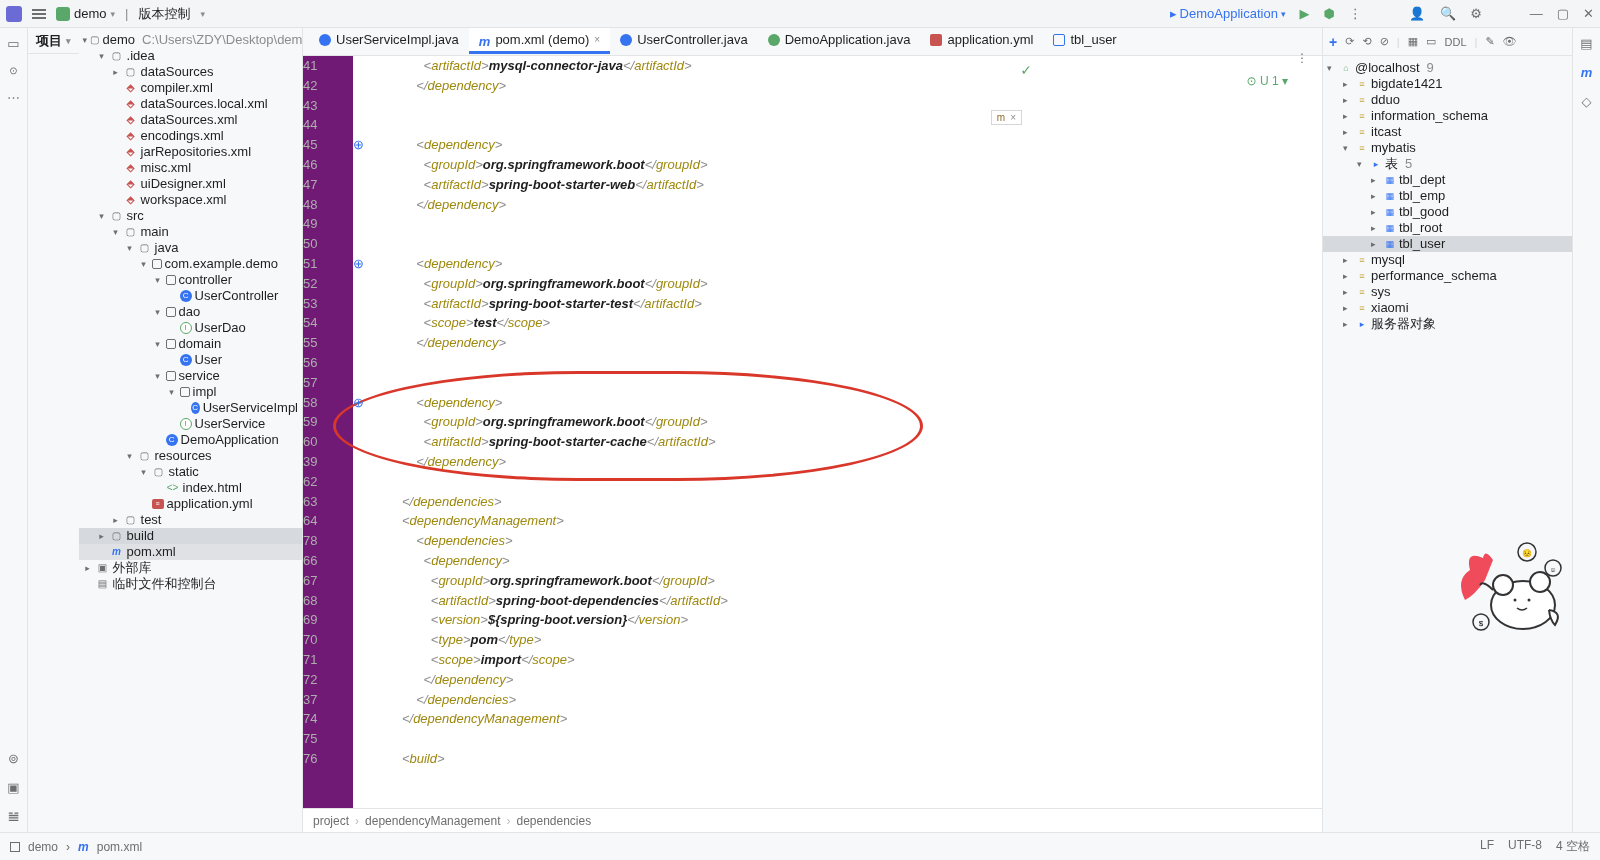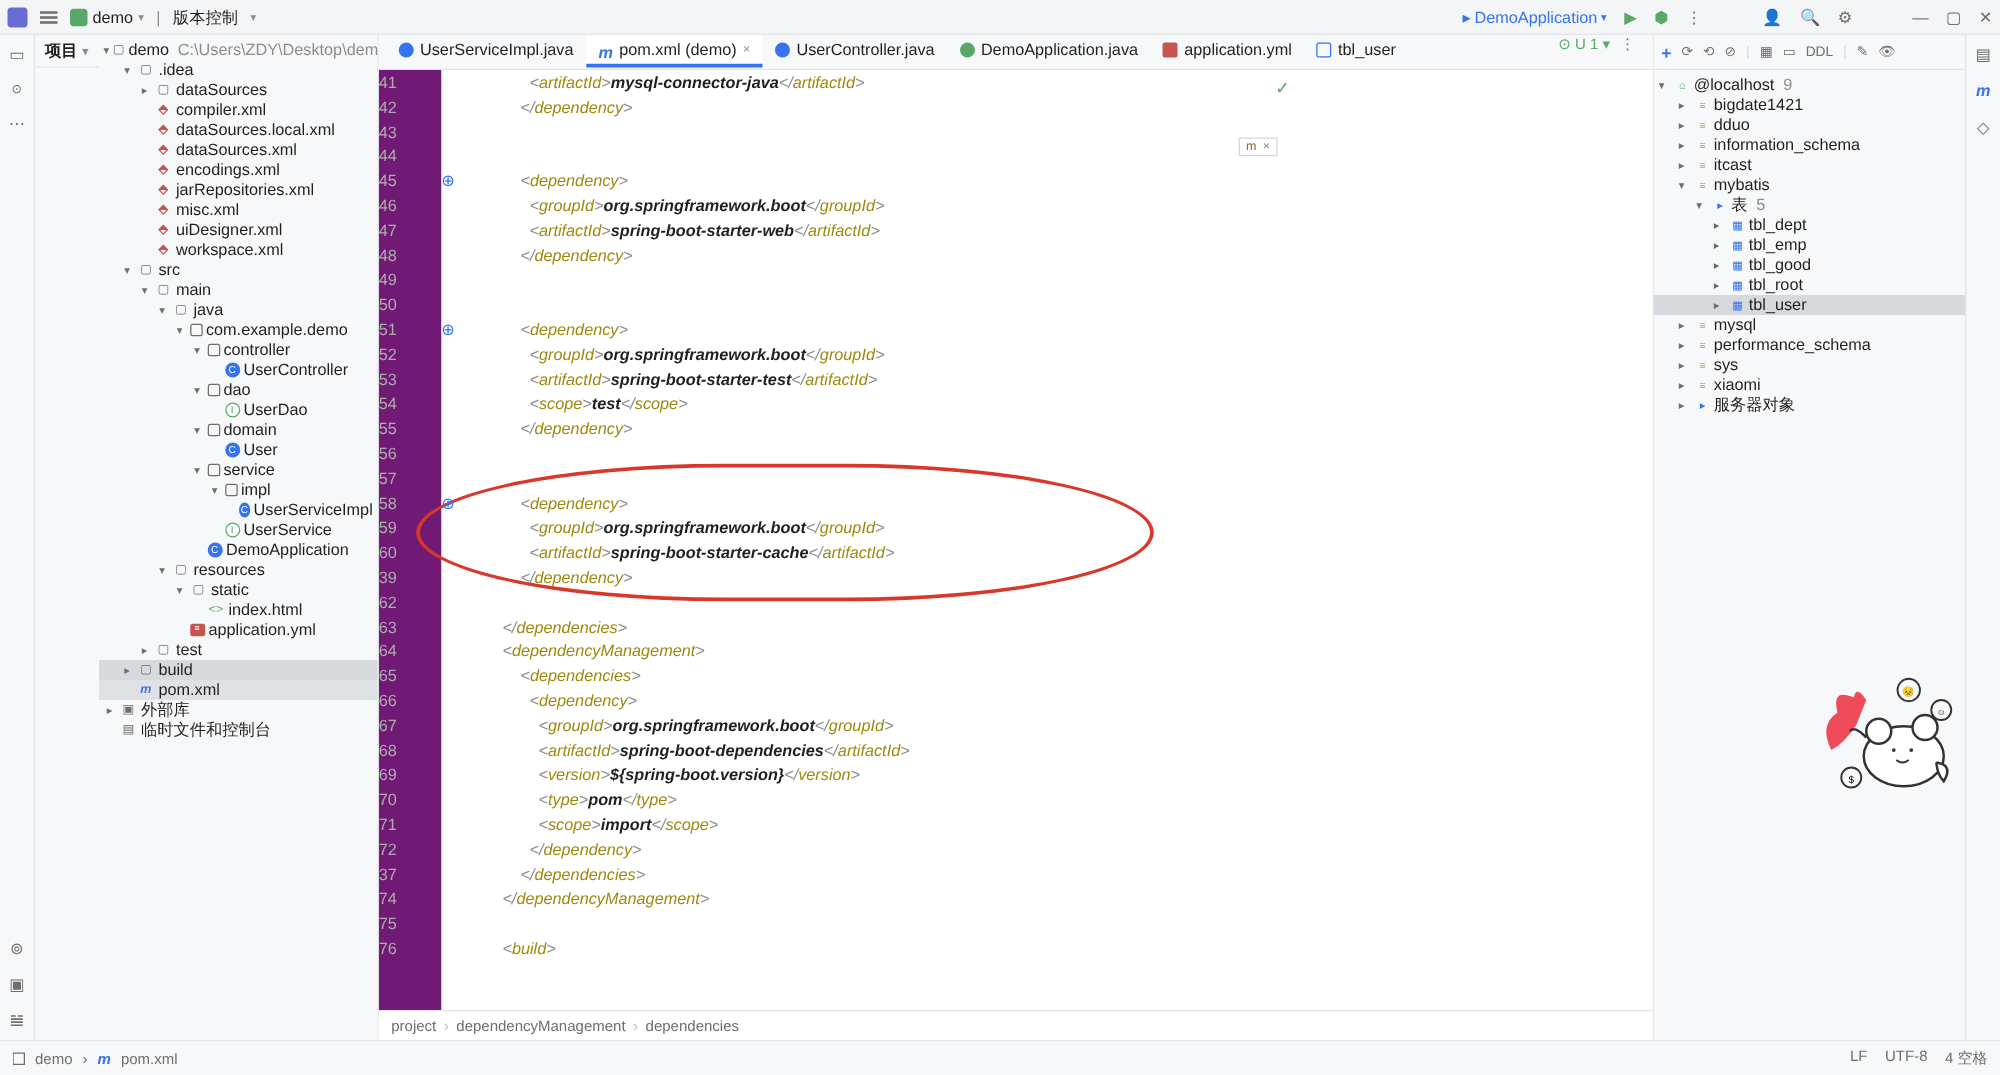--- a/index.html
+++ b/index.html
@@ -39,21 +39,21 @@
 .tab{ height:26px; display:flex; align-items:center; padding:0 10px; gap:5px; color:#1f1f1f; border-bottom:3px solid transparent; font-size:13px;}
 .tab.active{ border-bottom-color:#3573f0; background:#fff;}
 .tab .ti{ width:12px; height:12px; border-radius:2px;}
 .tab .ti.java{ background:#3573f0; border-radius:50%;}
 .tab .ti.maven{ color:#3573f0; font-style:italic; font-weight:bold; background:none; width:auto;}
 .tab .ti.green{ background:#59a869; border-radius:50%;}
 .tab .ti.yml{ background:#c75450;}
 .tab .ti.db{ border:1px solid #3573f0;}
 .tab .cls{ color:#8c8c8c; font-size:10px;}
 .tab-extra{ margin-left:auto; display:flex; align-items:center; gap:8px; padding-right:14px; color:#6e6e6e; font-size:12px;}
-.tab-extra .u{ color:#59a869;}
+.tab-extra .u{ color:#59a869;margin-top:46px;}
 .code-wrap{ flex:1; display:flex; position:relative; overflow:hidden;}
 .gutter{ width:50px; text-align:left; padding:0 10px 0 0; color:#adadad; font-family:Consolas,monospace; font-size:13px; line-height:19.8px; background:#701a75; user-select:none;}
 .gutter .ln{ height:19.8px;}
 .gutter-mark{ position:absolute; left:50px; width:16px; color:#3573f0;}
 .code{ flex:1; font-family:Consolas,monospace; font-size:13px; line-height:19.8px; white-space:pre; position:relative; padding-left:20px;font-style:italic;}
 .code .line{ height:19.8px;}
 .code .line.cur::before{ content:''; position:absolute; left:-70px; right:0; height:19.8px; background:#f5f8fe; z-index:-1;}
 .attr{ color:#9e880d;}
 .hl-y{ background:#ffe959;}
 .br{ color:#8c8c8c;}
@@ -369,21 +369,21 @@
           <div class="ln">55</div>
           <div class="ln">56</div>
           <div class="ln">57</div>
           <div class="ln">58</div>
           <div class="ln">59</div>
           <div class="ln">60</div>
           <div class="ln">39</div>
           <div class="ln">62</div>
           <div class="ln">63</div>
           <div class="ln">64</div>
-          <div class="ln">65</div>
+          <div class="ln">78</div>
           <div class="ln">66</div>
           <div class="ln">67</div>
           <div class="ln">68</div>
           <div class="ln">69</div>
           <div class="ln">70</div>
           <div class="ln">71</div>
           <div class="ln">72</div>
           <div class="ln">37</div>
           <div class="ln">74</div>
           <div class="ln">75</div>

